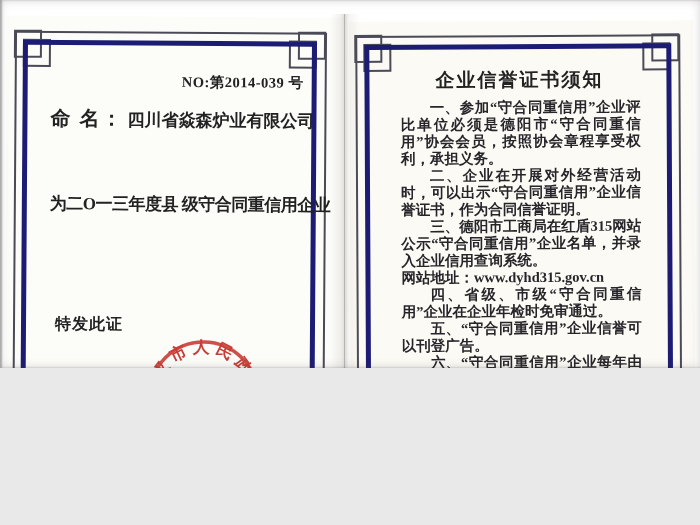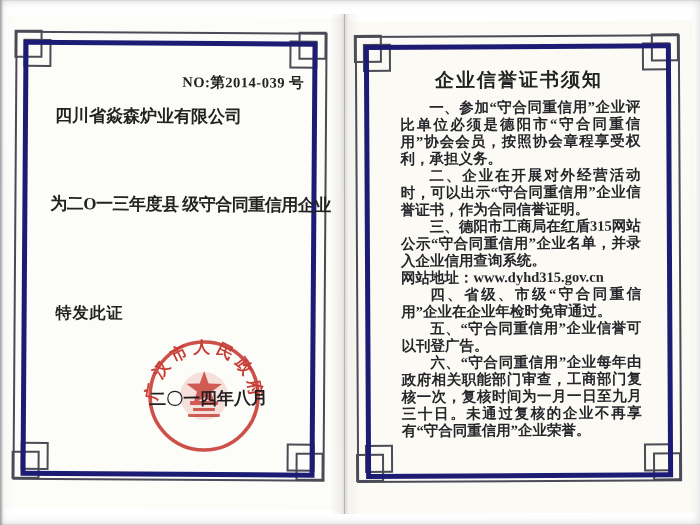--- a/index.html
+++ b/index.html
@@ -1,37 +1,37 @@
 <!DOCTYPE html>
 <html><head>
 <meta charset="utf-8">
 <style>
   html,body{margin:0;padding:0;background:#e9e9e9;}
   #stage{
-    position:relative;width:700px;height:525px;background:#ffffff;
+    position:relative;width:700px;height:368px;background:#ffffff;
     overflow:hidden;font-family:"Liberation Serif", serif;color:#222;
   }
   
   #stage::before{
     content:"";position:absolute;inset:0;pointer-events:none;z-index:9;
     box-shadow:inset 0 0 10px rgba(90,85,80,.25), inset 2px 0 2px rgba(40,40,40,.35);
   }
   .page-group{position:absolute;inset:0;}
   .paper{position:absolute;background:#fcfcf9;}
   .thin-frame{position:absolute;border:2px solid #4b4b57;z-index:1;}
   .navy-frame{position:absolute;border:5px solid #1c1c74;z-index:2;}
   .corner{position:absolute;width:24px;height:24px;border:2px solid #4b4b57;z-index:1;background:transparent;}
   .txt{position:absolute;z-index:3;white-space:nowrap;}
   
   .serial{font-size:14.5px;letter-spacing:.5px;font-weight:700;}
   .name-row{display:flex;align-items:flex-end;}
   .name-label{font-size:20px;font-weight:700;letter-spacing:2px;}
   .company{font-family:"Liberation Sans", sans-serif;font-size:17px;font-weight:700;margin-left:4px;position:relative;top:-1px;}
   .award{font-size:17px;font-weight:700;letter-spacing:-0.5px;}
-  .grant{font-size:16px;font-weight:700;letter-spacing:1px;}
+  .grant{font-size:16px;font-weight:700;letter-spacing:1px;margin-top:11px;}
   .datetxt{font-size:17px;font-weight:700;color:#1f1f22;z-index:5;transform:rotate(-1.2deg);}
   .validity{font-size:15.5px;font-weight:700;}
   .seal-wrap{position:absolute;z-index:4;opacity:.93;}
   
   .notice-title{font-size:19px;font-weight:700;letter-spacing:2px;text-align:center;}
   .notice-body{position:absolute;z-index:3;width:240px;font-size:14.5px;line-height:17px;
     font-weight:700;color:#26262a;text-align:justify;}
   .notice-body p{margin:0;text-indent:2em;}
   .notice-body p.no-indent{text-indent:0;}
   .crease{
@@ -59,20 +59,21 @@
     <div class="corner" style="left:13px;top:453px;"></div>
     <div class="corner" style="left:22px;top:444px;"></div>
     <div class="corner" style="left:297px;top:453px;"></div>
     <div class="corner" style="left:288px;top:444px;"></div>
 
     <div class="navy-frame" style="left:22px;top:42px;width:284px;height:426px;"></div>
 
     <div class="txt serial" style="left:181px;top:74px;">NO:第2014-039 号</div>
 
     <div class="txt name-row" style="left:50px;top:107px;">
+      <span class="name-label">命 名：</span>
       <span class="company">四川省焱森炉业有限公司</span>
     </div>
 
     <div class="txt award" style="left:50px;top:194px;">为二O一三年度县 级守合同重信用企业</div>
 
     <div class="txt grant" style="left:56px;top:305px;">特发此证</div>
 
     <div class="seal-wrap" style="left:144px;top:336px;">
       <svg width="122" height="122" viewBox="0 0 122 122">
         <circle cx="61" cy="61" r="54" fill="none" stroke="#c43028" stroke-width="3.6" opacity="0.9"></circle>

